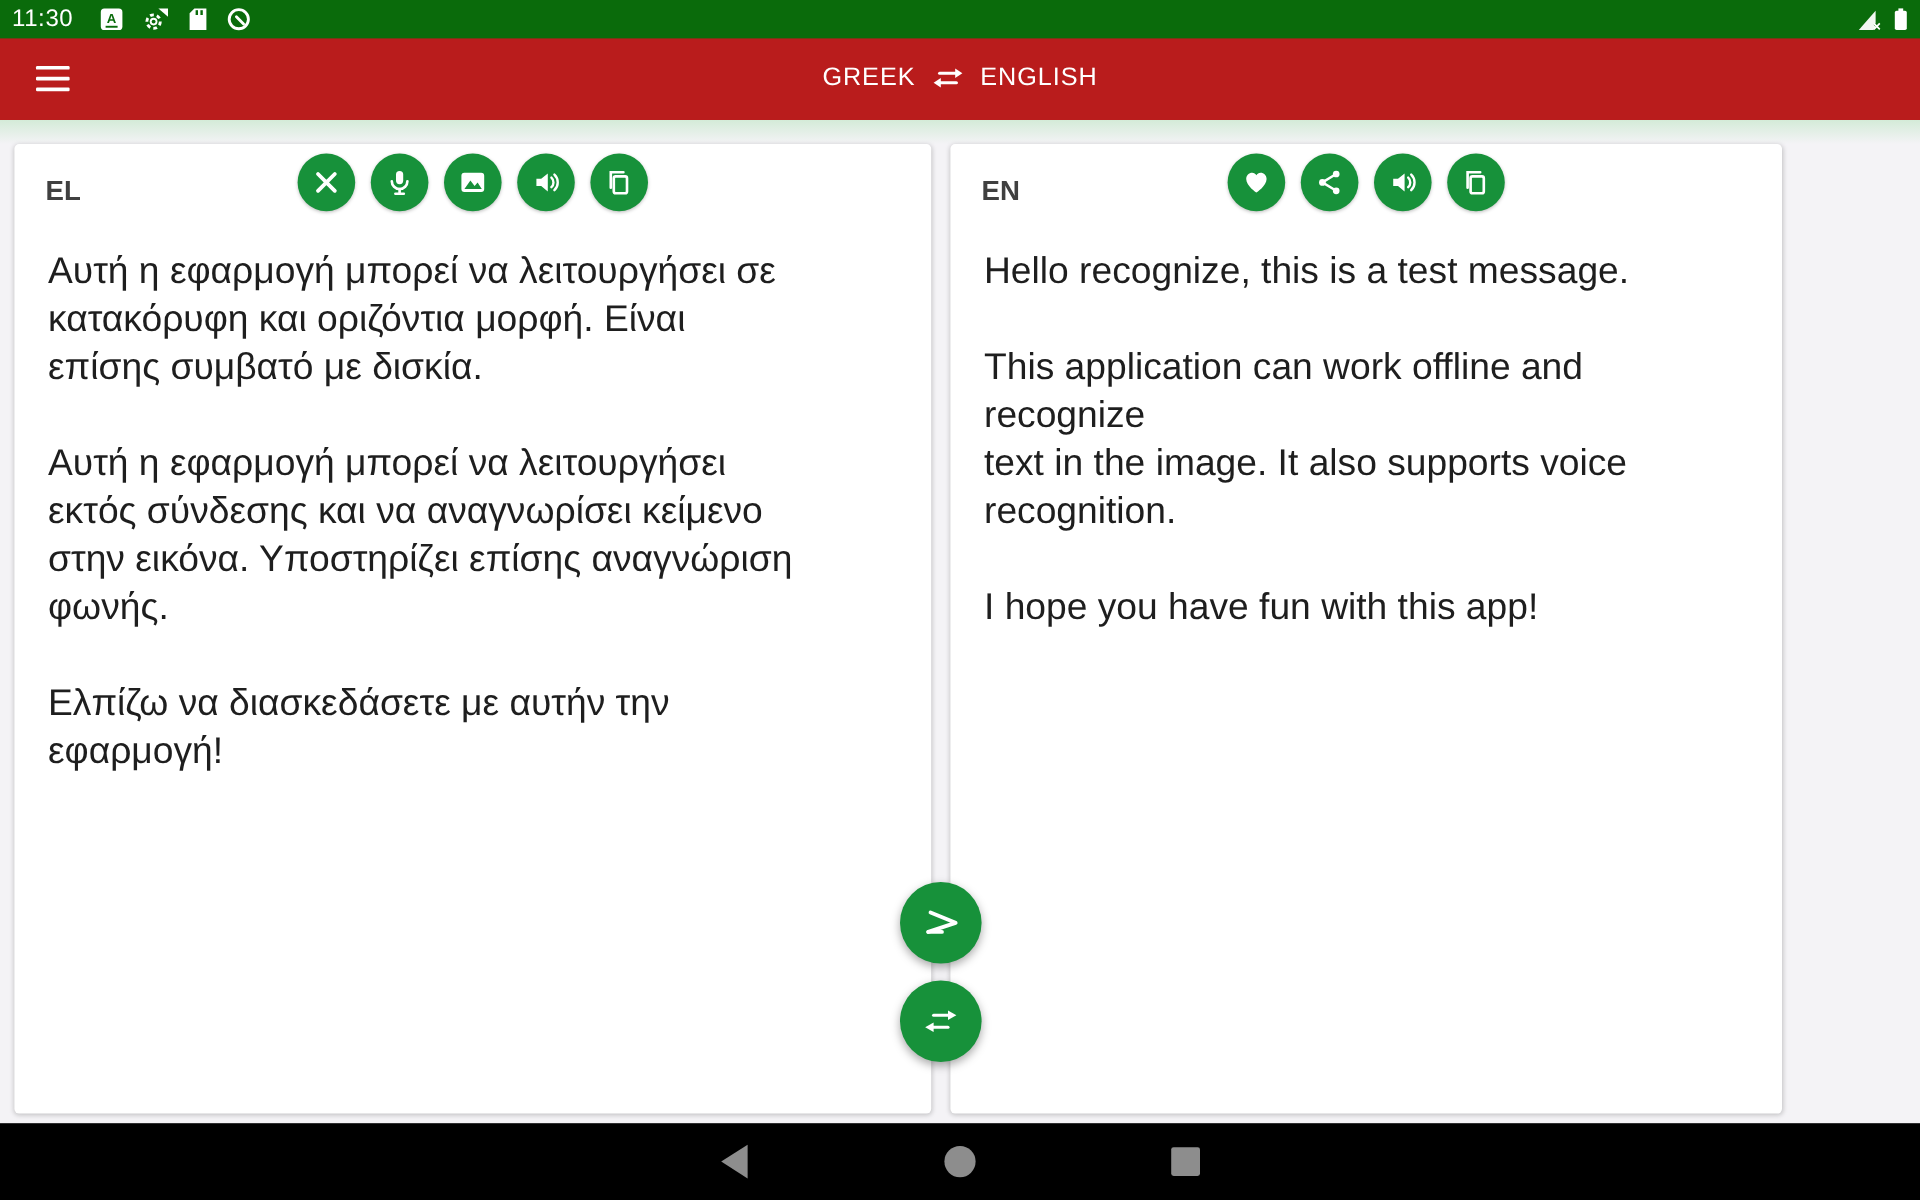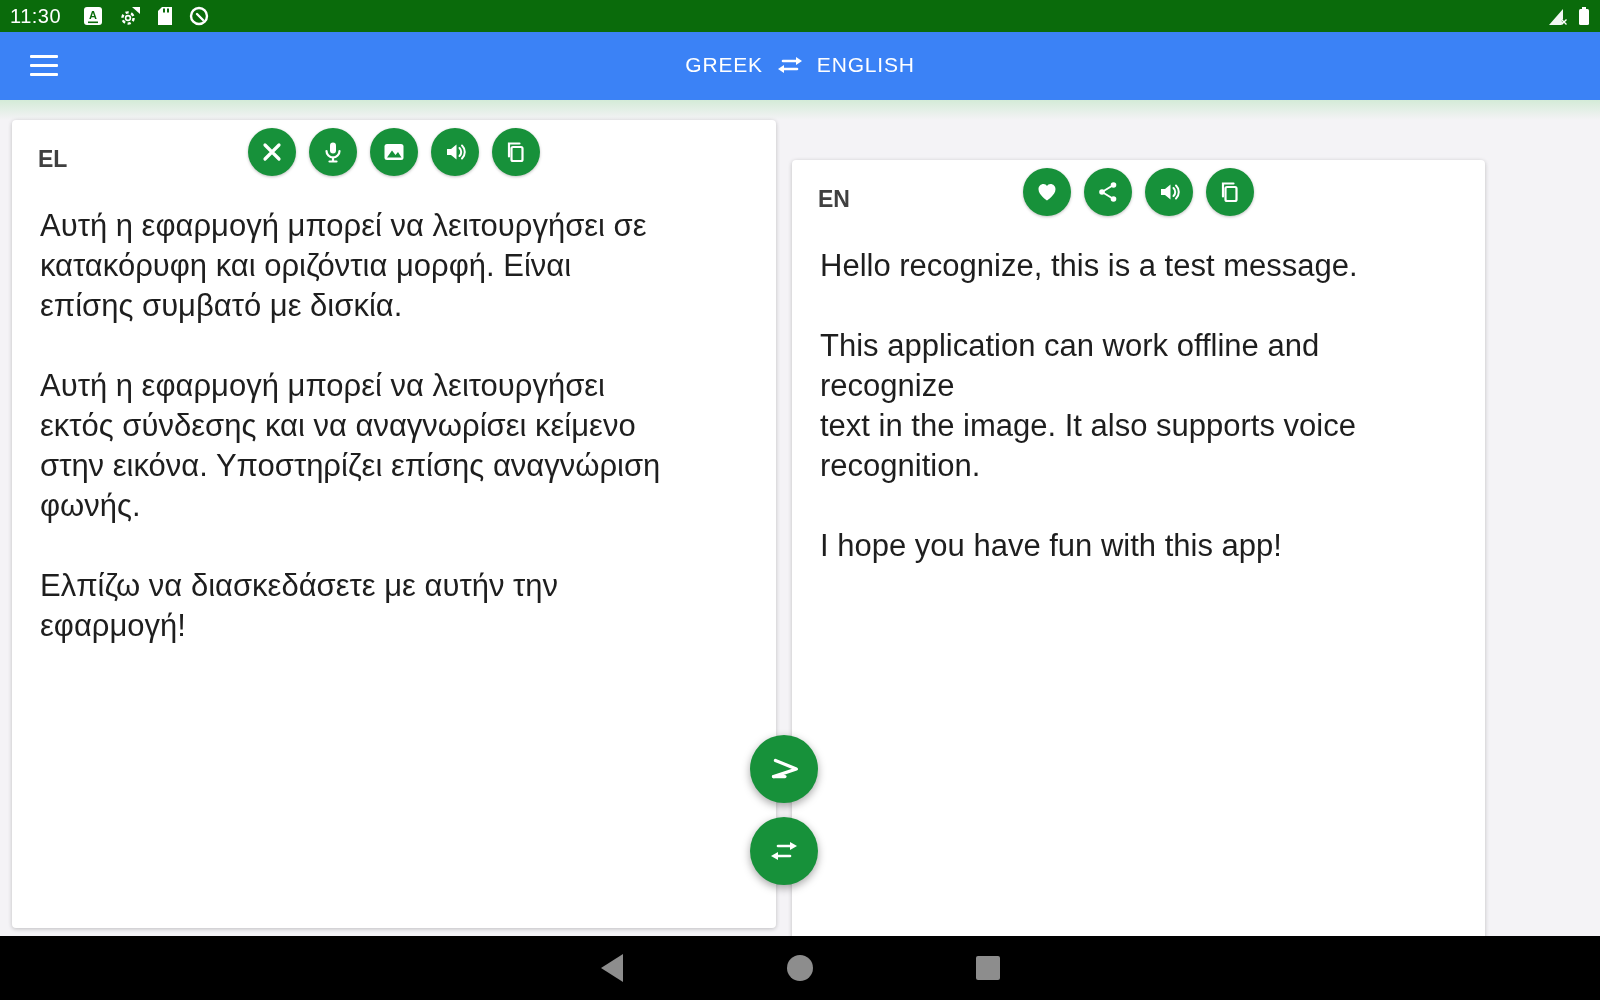--- a/index.html
+++ b/index.html
@@ -8,34 +8,34 @@
 
   
   .status-bar { position:absolute; left:0; top:0; width:1600px; height:32px;
     background:#0a6b0b; color:#fff; display:flex; align-items:center; padding:12px 10px; z-index:30; }
   .status-time { font-size:20px; letter-spacing:0.5px; margin-right:22px; }
   .sb-icons { display:flex; align-items:center; gap:16px; }
   .sb-right { margin-left:auto; display:flex; align-items:center; gap:8px; }
 
   
   .app-bar { position:absolute; left:0; top:30px; width:1600px; height:70px;
-    background:#3b82f6; display:flex; align-items:center; z-index:25; }
+    background:#b91c1c; display:flex; align-items:center; z-index:25; }
   .app-bar-shadow { position:absolute; left:0; top:100px; width:1600px; height:20px;
     background:linear-gradient(#d4ebd8, #f4f3f6); z-index:1; }
   .hamburger { width:48px; height:48px; margin-left:20px; display:flex; flex-direction:column;
     justify-content:center; gap:6px; cursor:pointer; }
   .hamburger span { display:block; width:28px; height:3px; background:#fff; margin-left:10px; border-radius:1px; }
   .app-title { position:absolute; left:0; right:0; display:flex; justify-content:center;
     align-items:center; gap:14px; color:#fff; font-size:21px; font-weight:500; letter-spacing:0.8px; }
 
   
   .card { position:absolute; top:120px; height:808px; background:#fff; border-radius:4px;
     box-shadow:0 1px 4px rgba(0,0,0,0.22); z-index:5; }
   .card-left  { left:12px;  width:764px; }
-  .card-right { left:792px; width:693px;margin-top:40px; }
+  .card-right { left:792px; width:693px; }
   .card-header { position:relative; height:84px; }
   .lang-code { position:absolute; left:26px; top:26px; font-size:23px; font-weight:bold; color:#404040; }
   .btn-row { position:absolute; left:0; right:0; top:8px; display:flex; justify-content:center; gap:13px; }
   .circle-btn { width:48px; height:48px; border-radius:50%; background:#17913a; border:none;
     display:flex; align-items:center; justify-content:center; cursor:pointer;
     box-shadow:0 1px 3px rgba(0,0,0,0.25); }
   .text-area { padding:2px 26px 0 28px; }
   .text-area p { font-size:31px; line-height:40px; color:#1e1e1e; margin-bottom:40px; white-space:pre-line; }
 
   

